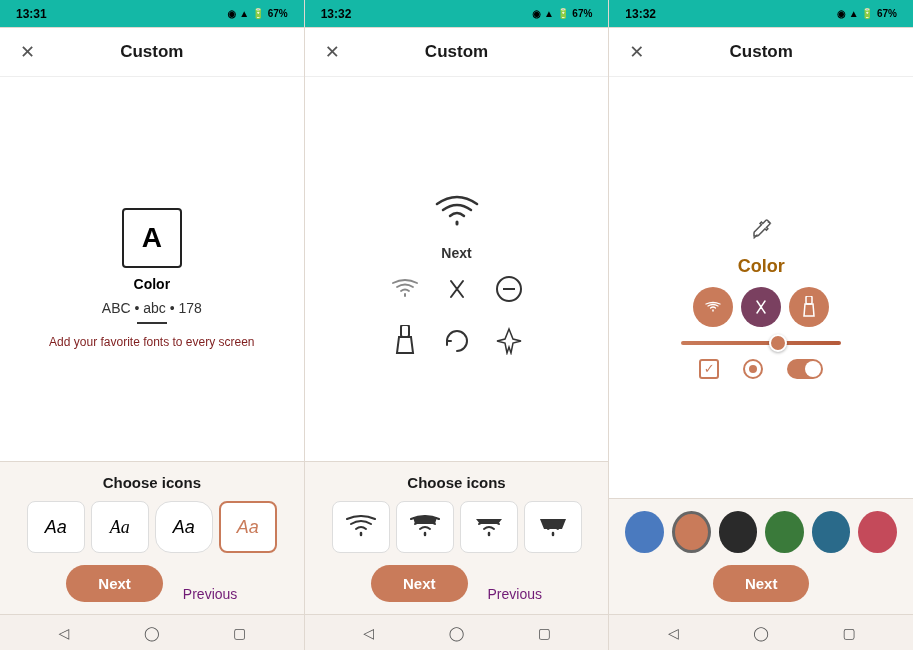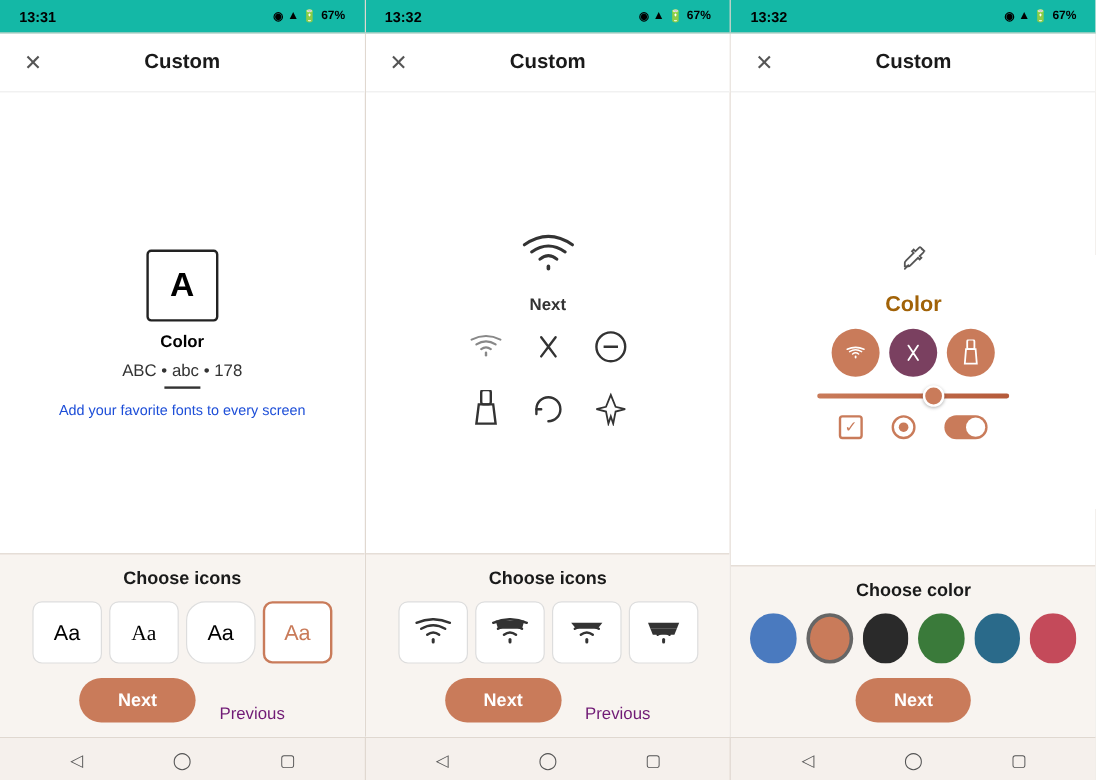--- a/index.html
+++ b/index.html
@@ -127,21 +127,21 @@
       margin-bottom: 6px;
     }
     .font-divider {
       width: 30px;
       height: 2px;
       background: #333;
       margin-bottom: 10px;
     }
     .font-desc {
       font-size: 12px;
-      color: #1d4ed8;
+      color: #7f1d1d;
       text-align: center;
       line-height: 1.4;
     }
 
     
     .icon-preview-title {
       font-size: 14px;
       font-weight: 600;
       margin-bottom: 10px;
       color: #333;
@@ -280,20 +280,21 @@
       width: 58px;
       height: 52px;
       border: 1.5px solid #ddd;
       border-radius: 8px;
       display: flex;
       align-items: center;
       justify-content: center;
       font-size: 18px;
       background: #fff;
       cursor: pointer;
+      font-style: italic;
     }
     .font-option.selected {
       border: 2px solid #c97b5a;
       color: #c97b5a;
     }
     .font-option-serif { font-family: Georgia, serif; }
 
     
     .icon-selector {
       display: flex;
@@ -617,21 +618,20 @@
           <div class="radio-preview">
             <div class="radio-inner"></div>
           </div>
           <div class="toggle-preview">
             <div class="toggle-thumb"></div>
           </div>
         </div>
       </div>
     </div>
     <div class="bottom-section">
-      <div class="section-title">Choose color</div>
       <div class="color-selector">
         <div class="color-option" style="background:#4a7abf;"></div>
         <div class="color-option selected" style="background:#c97b5a; border-color:#666;"></div>
         <div class="color-option" style="background:#2a2a2a;"></div>
         <div class="color-option" style="background:#3a7a3a;"></div>
         <div class="color-option" style="background:#2a6a8a;"></div>
         <div class="color-option" style="background:#c44a5a;"></div>
       </div>
       <div class="action-row">
         <button class="btn-next">Next</button>

